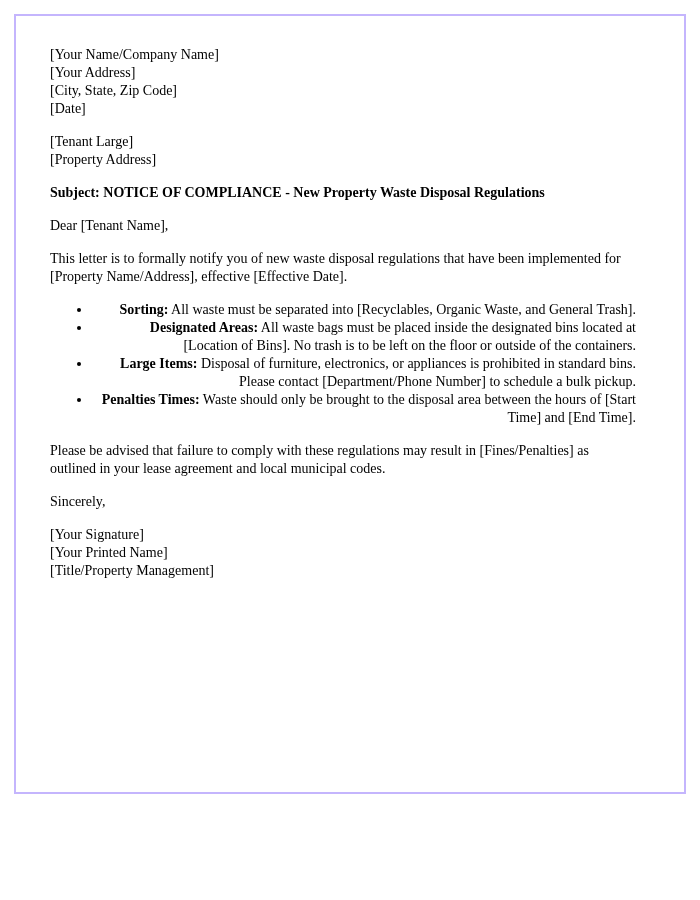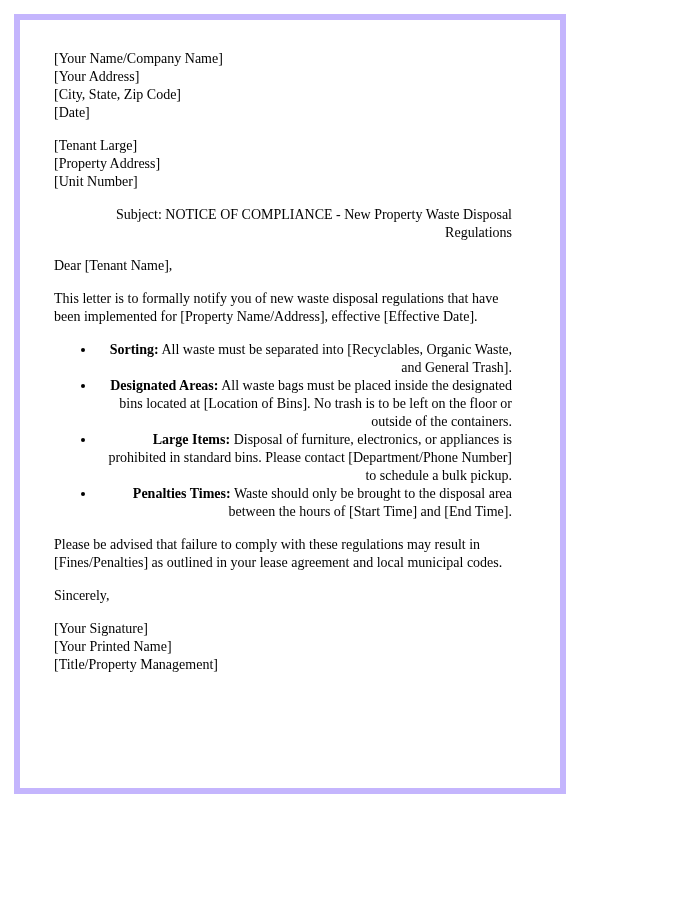--- a/index.html
+++ b/index.html
@@ -11,44 +11,43 @@
     width: 700px;
     height: 900px;
     font-family: "Liberation Serif", "DejaVu Serif", serif;
     color: #000000;
   }
   .page {
     box-sizing: border-box;
     position: absolute;
     left: 14px;
     top: 14px;
-    width: 552px;
+    width: 672px;
     height: 780px;
-    border: 6px solid #c4b5fd;
+    border: 2px solid #c4b5fd;
     background: #ffffff;
   }
   .content {
     box-sizing: border-box;
     padding: 30px 48px 0 34px;
     font-size: 14px;
     line-height: 18px;
   }
   .block {
     margin: 0 0 15px 0;
   }
   .block .line {
     white-space: nowrap;
   }
   p.para {
     margin: 0 0 15px 0;
   }
   .subject {
-    font-weight: normal;
+    font-weight: bold;
     margin: 0 0 15px 0;
-    text-align: right;
   }
   ul.rules {
     margin: 0 0 15px 0;
     padding-left: 42px;
     text-align: right;
   }
   ul.rules li {
     margin: 0;
     padding-left: 2px;
   }
@@ -65,21 +64,20 @@
     <div class="block">
       <div class="line">[Your Name/Company Name]</div>
       <div class="line">[Your Address]</div>
       <div class="line">[City, State, Zip Code]</div>
       <div class="line">[Date]</div>
     </div>
 
     <div class="block">
       <div class="line">[Tenant Large]</div>
       <div class="line">[Property Address]</div>
-      <div class="line">[Unit Number]</div>
     </div>
 
     <div class="subject">Subject: NOTICE OF COMPLIANCE - New Property Waste Disposal Regulations</div>
 
     <p class="para">Dear [Tenant Name],</p>
 
     <p class="para">This letter is to formally notify you of new waste disposal regulations that have been implemented for [Property Name/Address], effective [Effective Date].</p>
 
 
     <ul class="rules">

